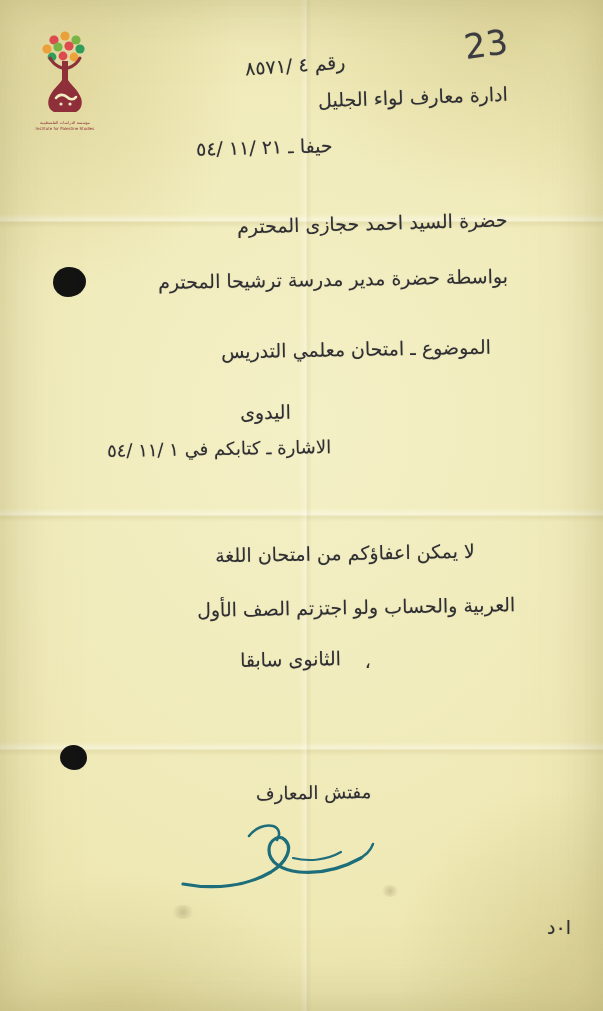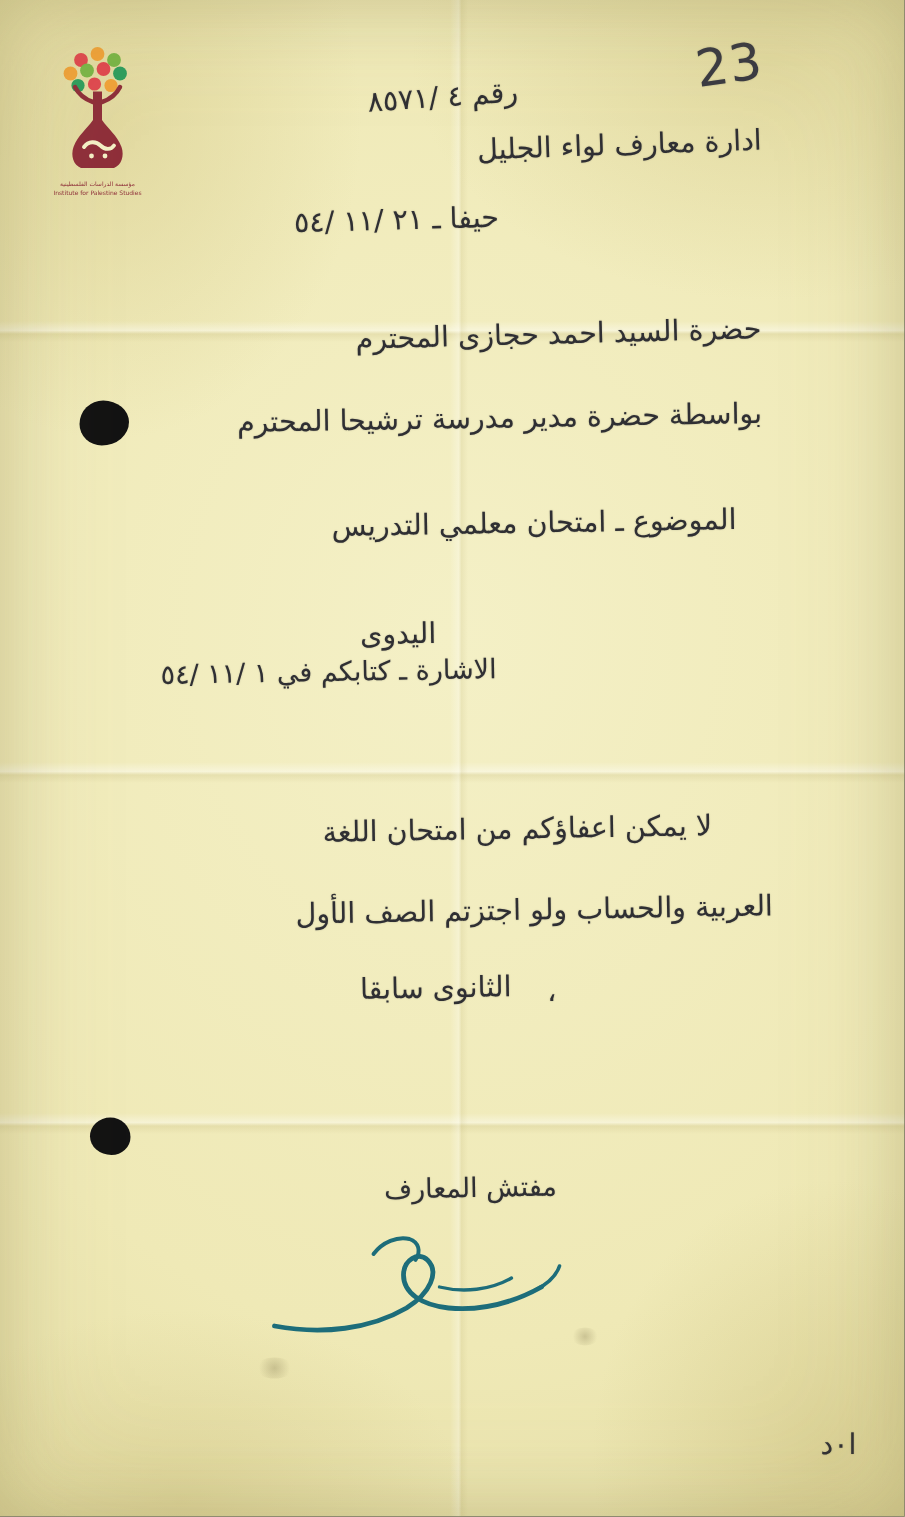--- a/index.html
+++ b/index.html
@@ -180,21 +180,21 @@
   <div class="hw" style="right:95px; top:86px; font-size:19px; transform:rotate(-2deg);">ادارة معارف لواء الجليل</div>
 
   <div class="hw" style="right:270px; top:136px; font-size:19px; transform:rotate(-1.5deg);">حيفا ـ ١٢ /١١ /٤٥</div>
 
   <div class="hw" style="right:95px; top:212px; font-size:19px; transform:rotate(-1.5deg);">حضرة السيد احمد حجازى المحترم</div>
 
   <div class="hw" style="right:95px; top:268px; font-size:19px; transform:rotate(-1deg);">بواسطة حضرة مدير مدرسة ترشيحا المحترم</div>
 
   <div class="hw" style="right:112px; top:338px; font-size:19px; transform:rotate(-1deg);">الموضوع ـ امتحان معلمي التدريس</div>
 
-  <div class="hw" style="right:312px; top:412px; font-size:19px; transform:rotate(-1deg);">اليدوى</div>
+  <div class="hw" style="right:312px; top:401px; font-size:19px; transform:rotate(-1deg);">اليدوى</div>
 
   <div class="hw" style="right:272px; top:438px; font-size:18px; transform:rotate(-1deg);">الاشارة ـ كتابكم في ١ /١١ /٤٥</div>
 
   <div class="hw" style="right:128px; top:542px; font-size:19px; transform:rotate(-1deg);">لا يمكن اعفاؤكم من امتحان اللغة</div>
 
   <div class="hw" style="right:88px; top:596px; font-size:19px; transform:rotate(-1deg);">العربية والحساب ولو اجتزتم الصف الأول</div>
 
   <div class="hw" style="right:262px; top:648px; font-size:19px; transform:rotate(-1deg);">الثانوى سابقا</div>
 
   <div class="hw" style="right:232px; top:650px; font-size:19px;">،</div>
@@ -208,16 +208,16 @@
     <svg width="215" height="90" viewBox="0 0 215 90" aria-hidden="true">
       <g fill="none" stroke="#1d6d7a" stroke-linecap="round" stroke-linejoin="round">
         <path d="M8 66 C40 72 72 68 96 54 C112 44 118 30 110 22 C104 16 94 22 94 32 C94 44 106 52 124 54 C146 56 168 50 186 40" stroke-width="3.2"></path>
         <path d="M74 18 C80 10 90 6 98 8 C104 10 106 16 102 22" stroke-width="2.6"></path>
         <path d="M118 40 C134 44 152 42 166 34" stroke-width="2.2"></path>
         <path d="M182 42 C190 38 196 32 198 26" stroke-width="2.4"></path>
       </g>
     </svg>
   </div>
 
-  <div class="hw" style="right:32px; top:916px; font-size:19px;margin-top:36px;">ا٠د</div>
+  <div class="hw" style="right:32px; top:916px; font-size:19px;">ا٠د</div>
 
   <div class="paper-edge"></div>
 </div>
 
 </body></html>

